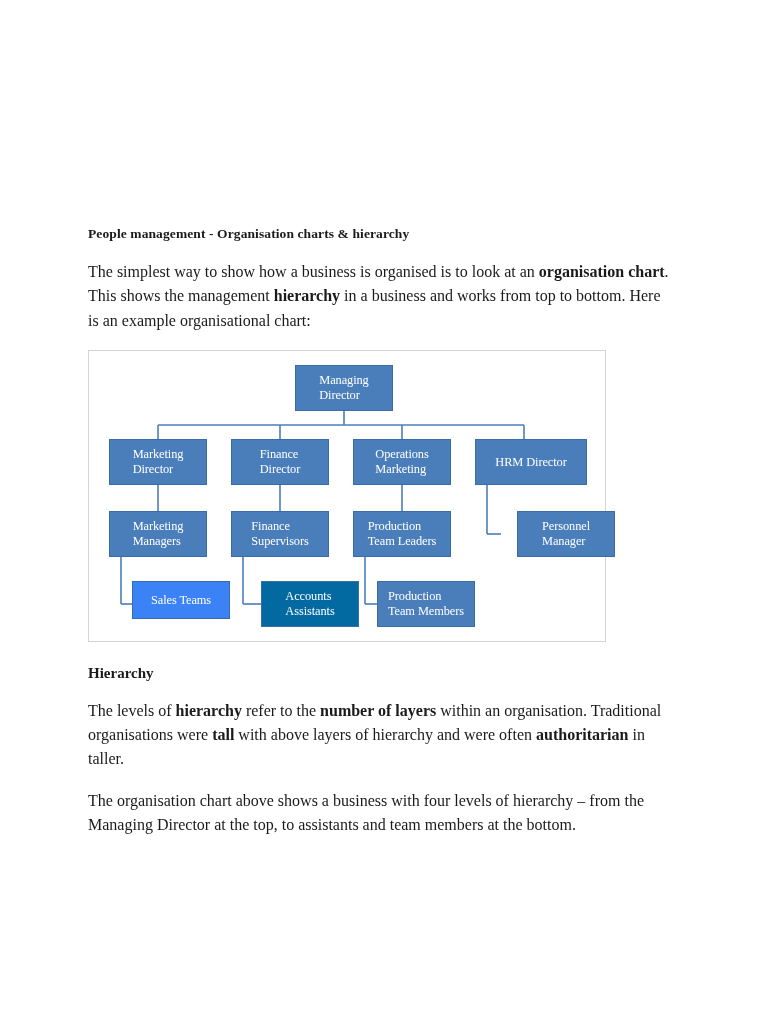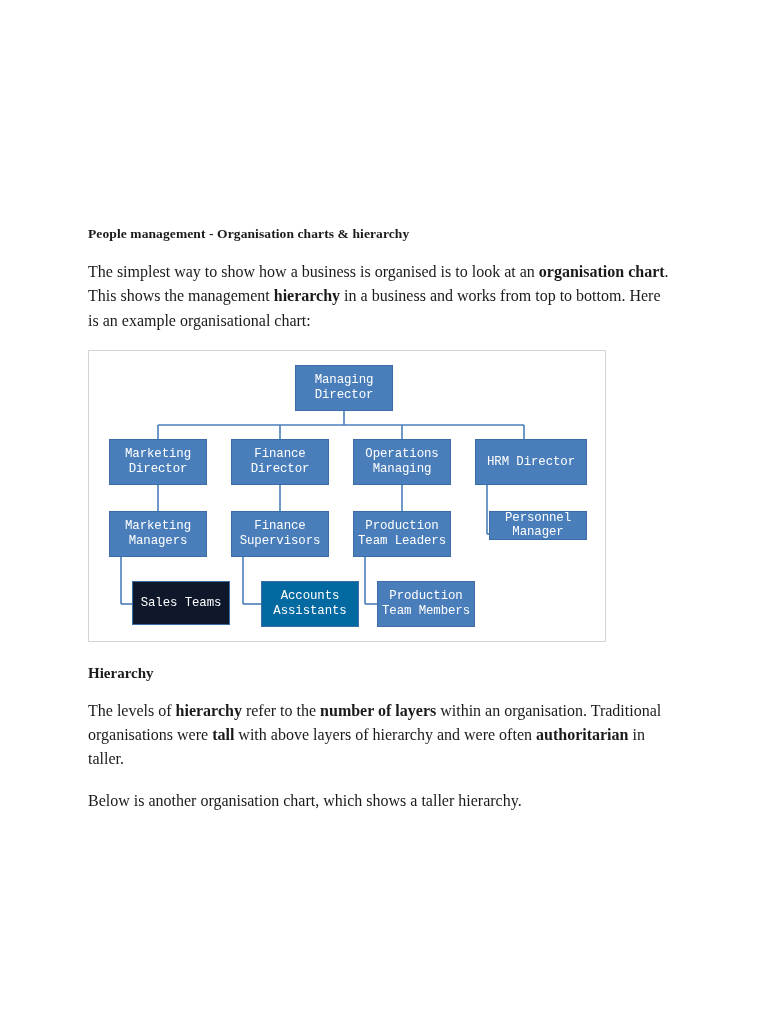--- a/index.html
+++ b/index.html
@@ -82,23 +82,23 @@
   }
 
   .node {
     position: absolute;
     background: #4a7ebb;
     border: 1px solid #3a6ca8;
     box-sizing: border-box;
     display: flex;
     align-items: center;
     justify-content: center;
-    text-align: center;
+    text-align: left;
     color: #ffffff;
-    font-family: Liberation Mono, monospace;
+    font-family: Liberation Serif, serif;
     font-size: 12.4px;
     line-height: 1.18;
     padding: 2px 3px;
     white-space: pre-line;
     letter-spacing: -0.1px;
   }
 </style>
 </head>
 <body>
 
@@ -133,40 +133,40 @@
             </g>
         </svg>
         <div id="node-layer">
             <div class="node" style="left: 206px; top: 14px; width: 98px; height: 46px; background: rgb(74, 126, 187); border-color: rgb(58, 108, 168); color: rgb(255, 255, 255);">Managing
 Director</div>
             <div class="node" style="left: 20px; top: 88px; width: 98px; height: 46px; background: rgb(74, 126, 187); border-color: rgb(58, 108, 168); color: rgb(255, 255, 255);">Marketing
 Director</div>
             <div class="node" style="left: 142px; top: 88px; width: 98px; height: 46px; background: rgb(74, 126, 187); border-color: rgb(58, 108, 168); color: rgb(255, 255, 255);">Finance
 Director</div>
             <div class="node" style="left: 264px; top: 88px; width: 98px; height: 46px; background: rgb(74, 126, 187); border-color: rgb(58, 108, 168); color: rgb(255, 255, 255);">Operations
-Managing</div>
+Marketing</div>
             <div class="node" style="left: 386px; top: 88px; width: 112px; height: 46px; background: rgb(74, 126, 187); border-color: rgb(58, 108, 168); color: rgb(255, 255, 255);">HRM Director</div>
             <div class="node" style="left: 20px; top: 160px; width: 98px; height: 46px; background: rgb(74, 126, 187); border-color: rgb(58, 108, 168); color: rgb(255, 255, 255);">Marketing
 Managers</div>
             <div class="node" style="left: 142px; top: 160px; width: 98px; height: 46px; background: rgb(74, 126, 187); border-color: rgb(58, 108, 168); color: rgb(255, 255, 255);">Finance
 Supervisors</div>
             <div class="node" style="left: 264px; top: 160px; width: 98px; height: 46px; background: rgb(74, 126, 187); border-color: rgb(58, 108, 168); color: rgb(255, 255, 255);">Production
 Team Leaders</div>
-            <div class="node" style="left: 400px; top: 160px; width: 98px; height: 29px; background: rgb(74, 126, 187); border-color: rgb(58, 108, 168); color: rgb(255, 255, 255);">Personnel
+            <div class="node" style="left: 428px; top: 160px; width: 98px; height: 46px; background: rgb(74, 126, 187); border-color: rgb(58, 108, 168); color: rgb(255, 255, 255);">Personnel
 Manager</div>
-            <div class="node" style="left: 43px; top: 230px; width: 98px; height: 44px; background: #0f172a; border-color: rgb(58, 108, 168); color: rgb(255, 255, 255);">Sales Teams</div>
+            <div class="node" style="left: 43px; top: 230px; width: 98px; height: 38px; background: #3b82f6; border-color: rgb(58, 108, 168); color: rgb(255, 255, 255);">Sales Teams</div>
             <div class="node" style="left: 172px; top: 230px; width: 98px; height: 46px; background: #0369a1; border-color: rgb(58, 108, 168); color: rgb(255, 255, 255);">Accounts
 Assistants</div>
             <div class="node" style="left: 288px; top: 230px; width: 98px; height: 46px; background: rgb(74, 126, 187); border-color: rgb(58, 108, 168); color: rgb(255, 255, 255);">Production
 Team Members</div>
           </div>
       </div>
     </div>
 
     <h2 class="section-title">Hierarchy</h2>
 
     <p class="para"><span>The levels of </span><b>hierarchy</b><span> refer to the </span><b>number of layers</b><span> within an organisation. Traditional organisations were </span><b>tall</b><span> with above layers of hierarchy and were often </span><b>authoritarian</b><span> in taller.</span></p>
 
+    <p class="para">The organisation chart above shows a business with four levels of hierarchy – from the Managing Director at the top, to assistants and team members at the bottom.</p>
 
-    <p class="para">Below is another organisation chart, which shows a taller hierarchy.</p>
 
   </div>
 </div>
 
 </body></html>

